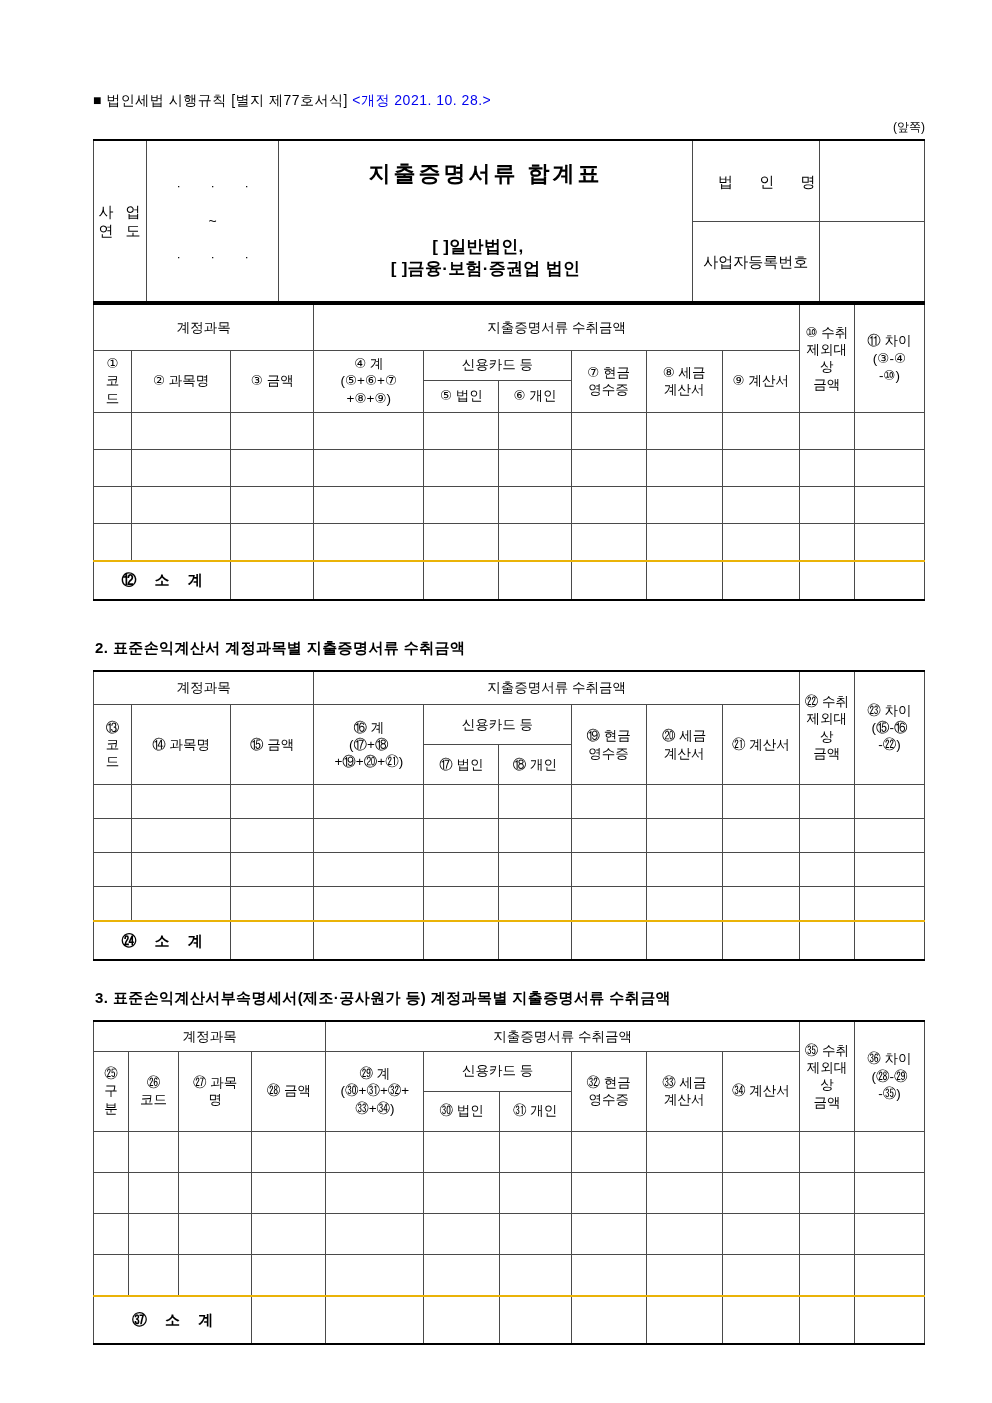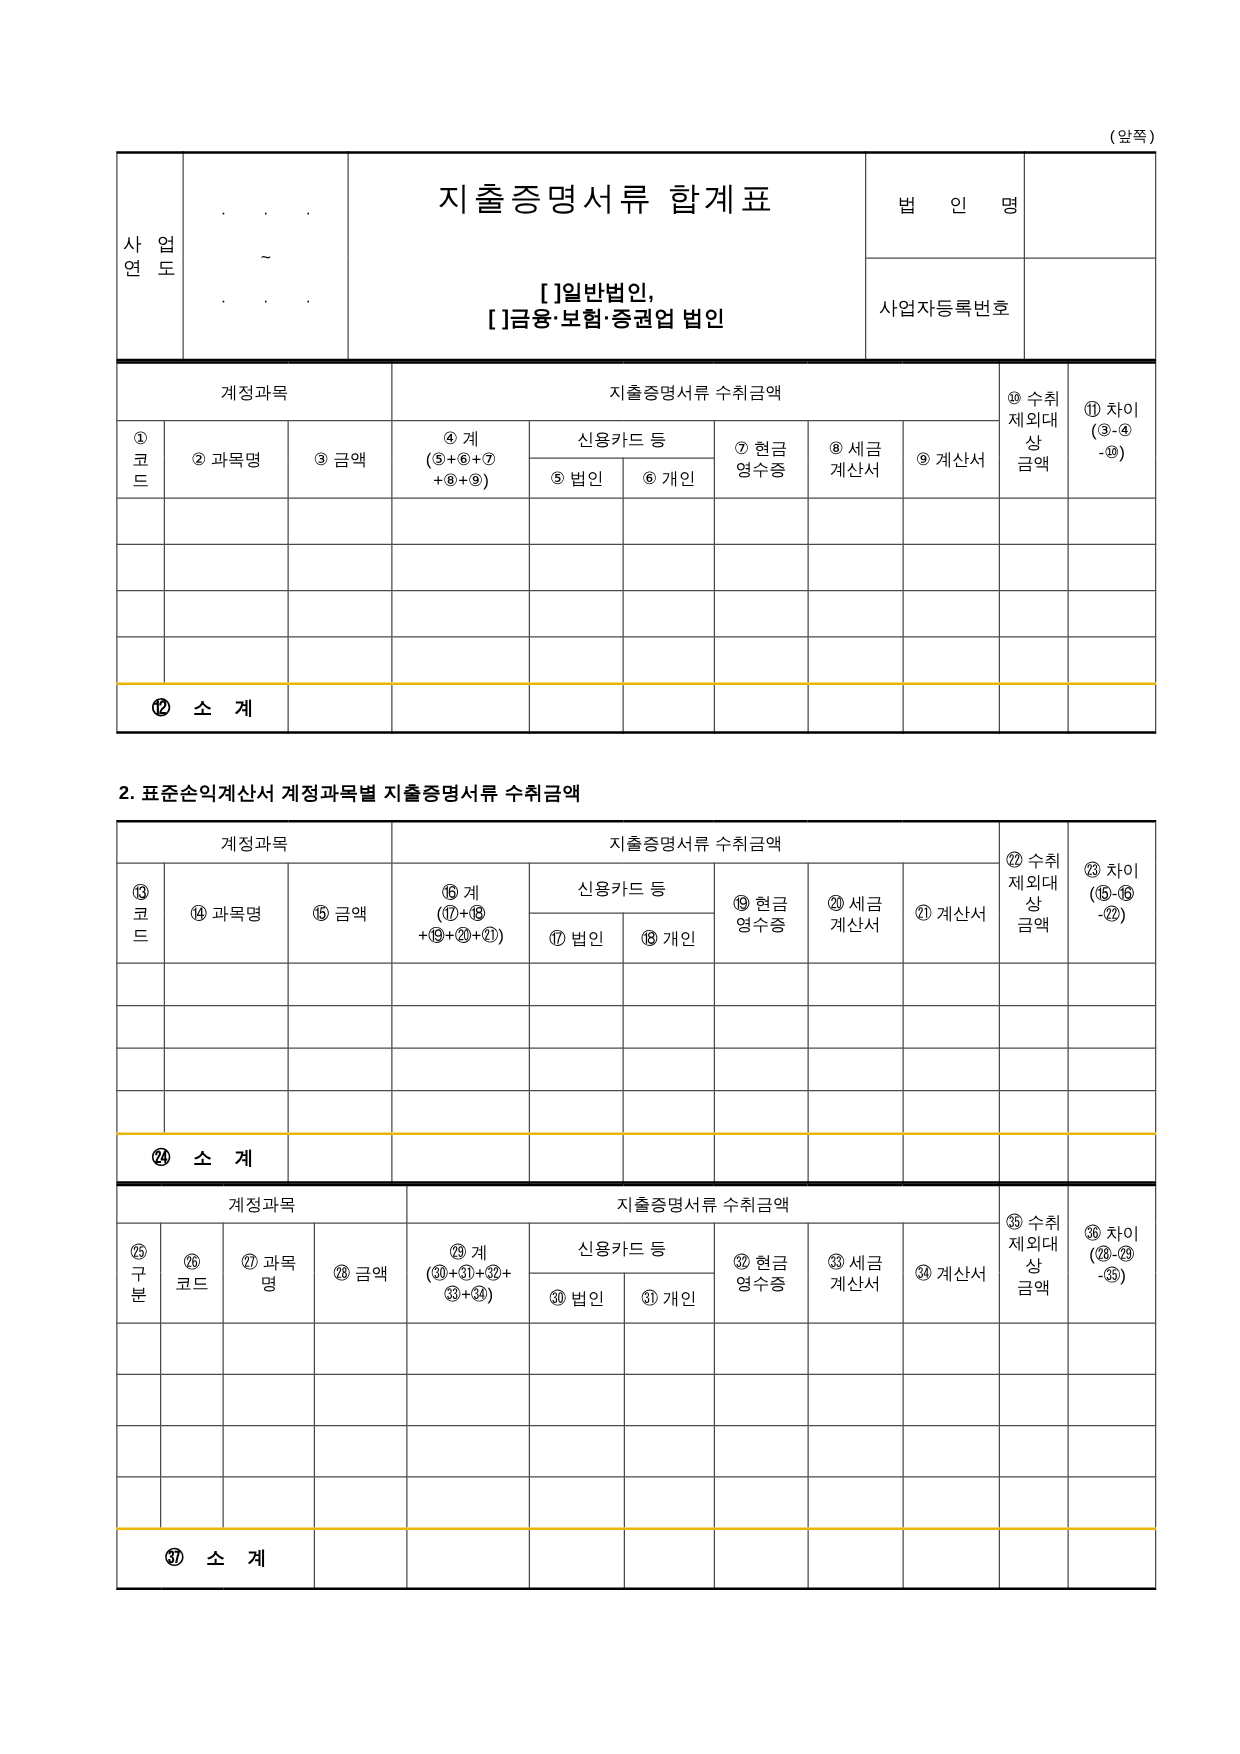--- a/index.html
+++ b/index.html
@@ -6,35 +6,35 @@
   body{
     width:992px;height:1403px;
     font-family:"Liberation Sans","DejaVu Sans",sans-serif;
     color:#000;position:relative;box-sizing:border-box;
   }
   .sheet{padding:92px 67px 0 93px;box-sizing:border-box;}
 
   
   .doc-rule{font-size:14px;letter-spacing:0.5px;}
   .doc-rule .rev{color:#0202ee;}
-  .side-note{text-align:right;font-size:12px;margin-top:9px;margin-bottom:3px;font-family:Liberation Mono, monospace;}
+  .side-note{text-align:right;font-size:12px;margin-top:9px;margin-bottom:3px;}
 
   
   table{border-collapse:collapse;table-layout:fixed;width:100%;}
   th,td{border:1px solid #4a4a4a;text-align:center;vertical-align:middle;
         font-weight:normal;font-size:13.5px;line-height:1.28;padding:2px 2px;
         white-space:pre-line;overflow:hidden;}
 
   
   #ht{border-top:2px solid #000;border-bottom:2px solid #000;}
   #ht td{font-size:15px;}
   .yearlbl{word-spacing:6px;letter-spacing:1px;}
   .dots{word-spacing:26px;font-size:13px;line-height:1;}
   .tilde{font-size:14px;line-height:1;margin:3px 0;}
-  .main-title{font-size:26px;font-weight:normal;letter-spacing:3px;line-height:1.1;}
+  .main-title{font-size:22px;font-weight:bold;letter-spacing:3px;line-height:1.1;}
   .sub-title{font-size:17px;font-weight:600;margin-top:9px;letter-spacing:0.3px;}
   .sub-title .cb{font-weight:600;}
   .spread{word-spacing:22px;padding-left:24px;}
 
   
   .sec-title{font-size:15px;font-weight:bold;letter-spacing:0.4px;}
   .st1{margin:27px 0 12px 2px;}
   .st2{margin:38px 0 12px 2px;}
   .st3{margin:28px 0 12px 2px;}
 
@@ -48,20 +48,24 @@
   #t3 tr.gr{height:30px;} #t3 tr.h1{height:40px;} #t3 tr.h2{height:40px;}
   #t3 tbody.fill td{height:36px;} #t3 .subtotal td{height:42px;}
   .subtotal td{border-top:2px solid #eab308;}
   .sublabel{font-weight:bold;font-size:15px;word-spacing:14px;}
 </style>
 </head>
 <body>
 
 <div class="sheet">
 
+  <div class="doc-rule">
+    <span>■ 법인세법 시행규칙 [별지 제77호서식]</span>
+    <span class="rev">&lt;개정 2021. 10. 28.&gt;</span>
+  </div>
   <div class="side-note">(앞쪽)</div>
 
   <table id="ht">
     <colgroup>
         <col style="width:6.39%">
         <col style="width:15.90%">
         <col style="width:49.76%">
         <col style="width:15.30%">
         <col style="width:12.65%">
       </colgroup>
@@ -317,20 +321,21 @@
           <td></td>
           <td></td>
           <td></td>
           <td></td>
           <td></td>
           <td></td>
       </tr>
     </tbody>
   </table>
 
+  <div class="sec-title st3">3. 표준손익계산서부속명세서(제조·공사원가 등) 계정과목별 지출증명서류 수취금액</div>
   <table id="t3" class="grid">
     <colgroup>
         <col style="width:4.22%">
         <col style="width:6.02%">
         <col style="width:8.80%">
         <col style="width:8.92%">
         <col style="width:11.81%">
         <col style="width:9.04%">
         <col style="width:8.67%">
         <col style="width:9.04%">

